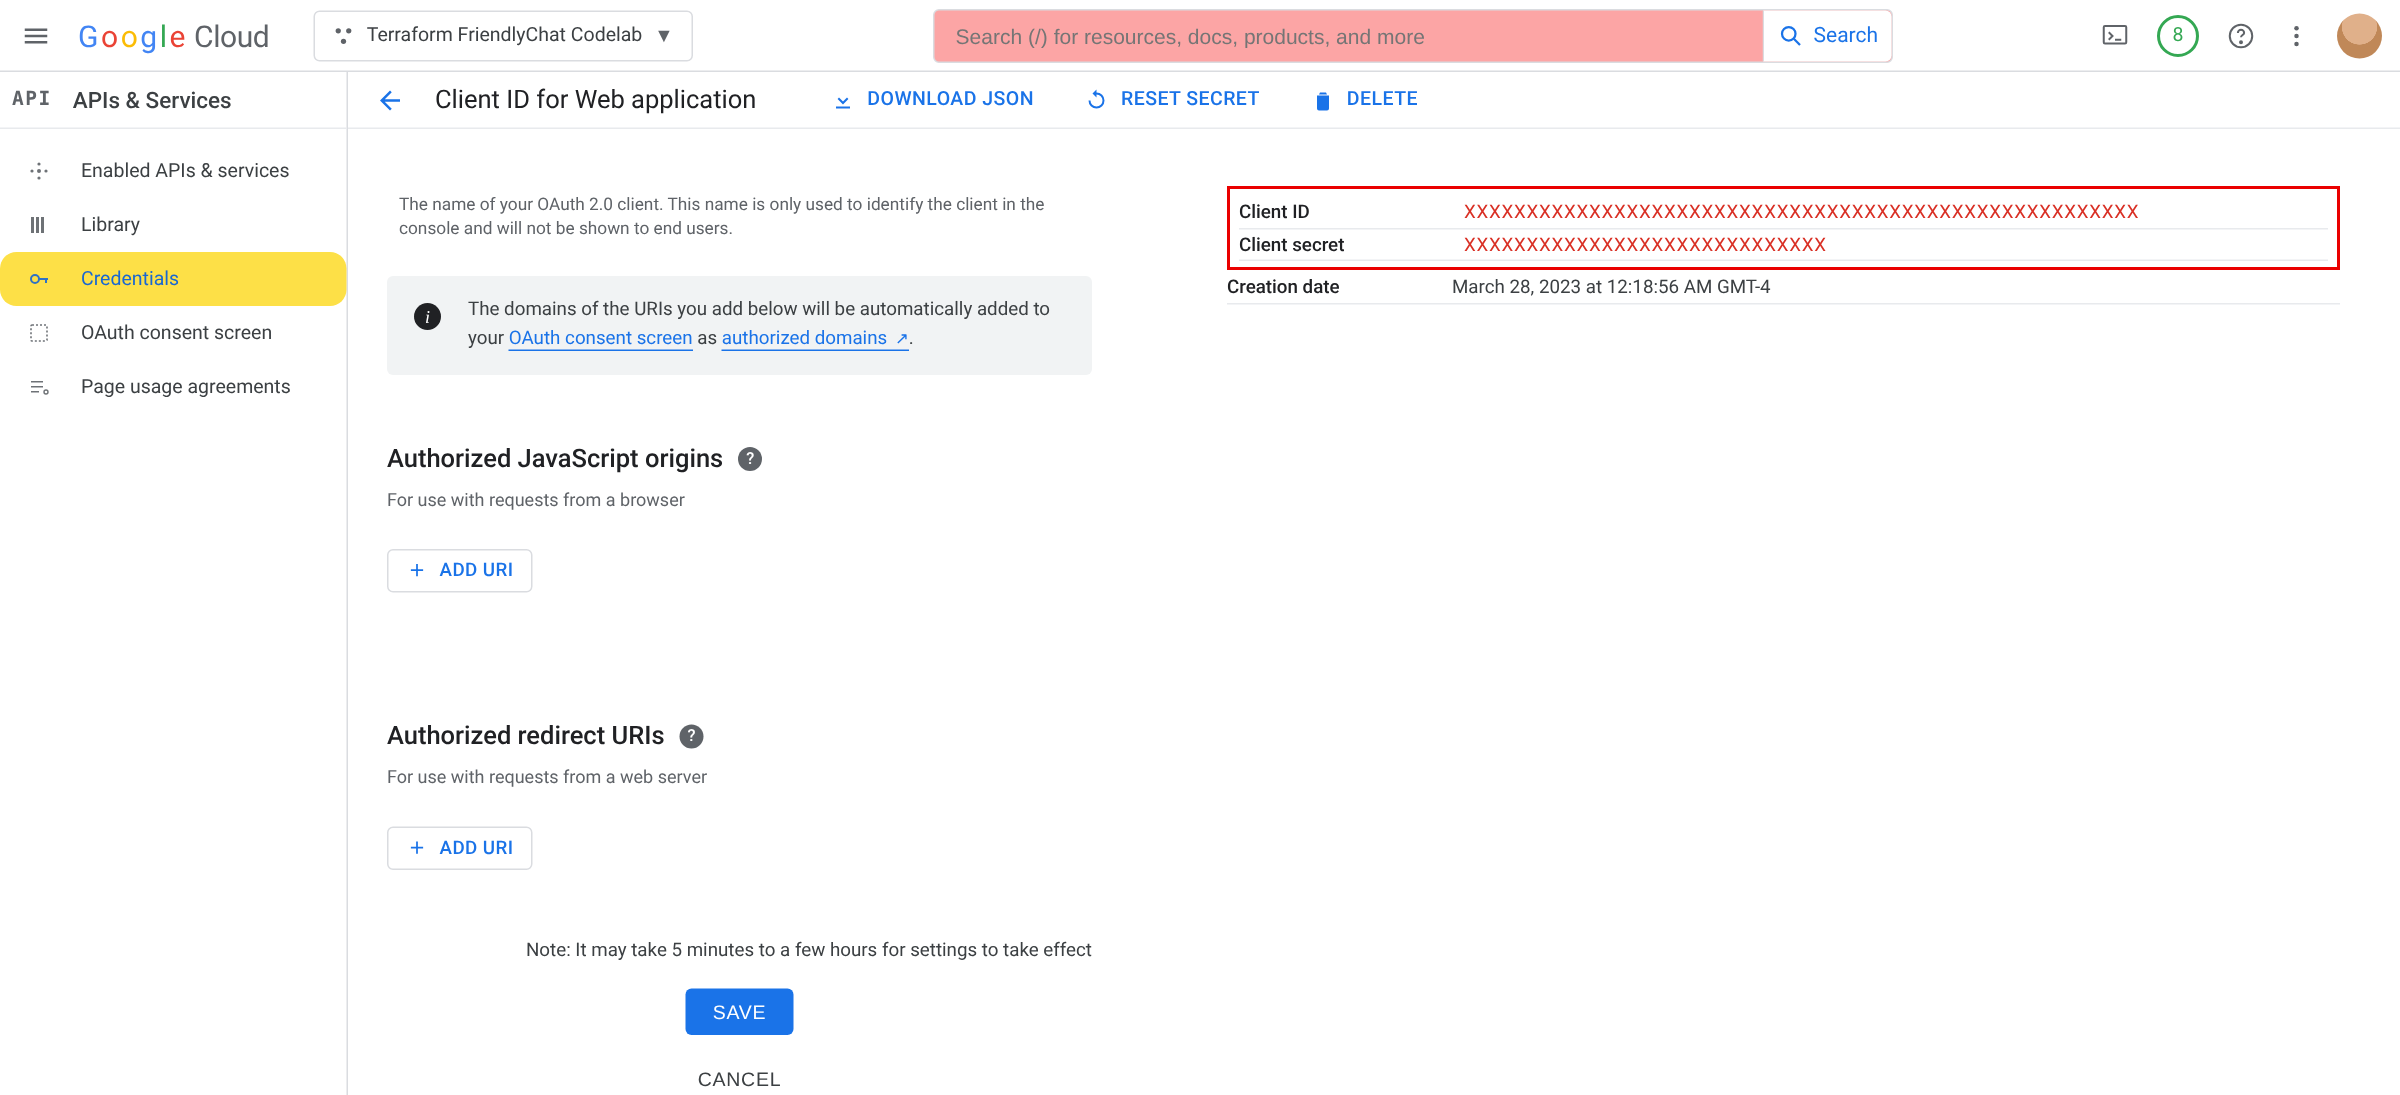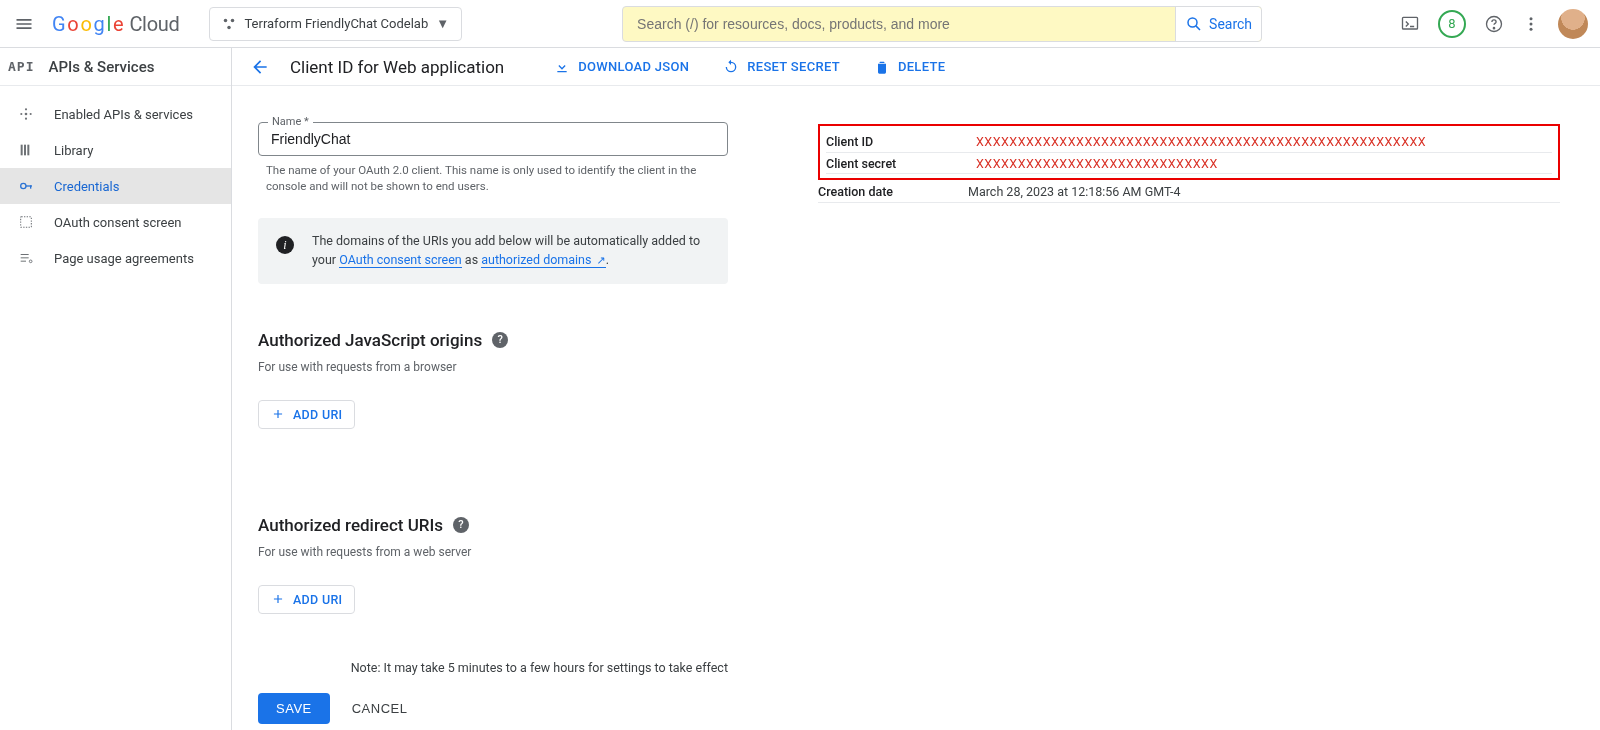--- a/index.html
+++ b/index.html
@@ -9,34 +9,34 @@
 
 .topbar { height: 48px; border-bottom: 1px solid #dadce0; display: flex; align-items: center; padding: 0 12px; gap: 10px; }
 .hamburger { width: 24px; height: 24px; cursor: pointer; display:flex; align-items:center; justify-content:center; color:#5f6368;}
 .logo { font-size: 20px; letter-spacing: -0.3px; margin-left: 6px; display:flex; align-items:center; gap:2px;}
 .logo .g1{color:#4285F4;} .logo .g2{color:#EA4335;} .logo .g3{color:#FBBC05;} .logo .g4{color:#4285F4;} .logo .g5{color:#34A853;} .logo .g6{color:#EA4335;}
 .logo .cloud{color:#5f6368; margin-left:4px; font-weight:400;}
 .project-picker { margin-left: 20px; height: 34px; border:1px solid #dadce0; border-radius:4px; display:flex; align-items:center; padding:0 12px; gap:8px; cursor:pointer; min-width: 250px;}
 .project-picker .picon { width:14px; height:14px; color:#5f6368;}
 .project-picker .plabel { flex:1; color:#3c4043; font-size:13px;}
 .project-picker .parrow { color:#5f6368; }
-.searchbox { margin-left: 150px; flex: 0 0 640px; height:36px; background:#fef9c3; border:1px solid #dadce0; border-radius:4px; display:flex; align-items:center; }
+.searchbox { margin-left: 150px; flex: 0 0 640px; height:36px; background:#fca5a5; border:1px solid #dadce0; border-radius:4px; display:flex; align-items:center; }
 .searchbox input { flex:1; background:transparent; border:none; outline:none; padding:0 14px; font-size:14px; color:#5f6368;}
 .searchbox .sbtn { width:86px; height:100%; border-left:1px solid #dadce0; display:flex; align-items:center; justify-content:center; gap:6px; color:#1a73e8; font-size:14px; cursor:pointer; background:#fff; border-top-right-radius:4px; border-bottom-right-radius:4px;margin-left:44px;}
 .righticons { margin-left:auto; display:flex; align-items:center; gap:18px; color:#5f6368;}
 .righticons .circle8 { width:28px; height:28px; border-radius:50%; border:2px solid #34a853; display:flex; align-items:center; justify-content:center; font-size:13px; color:#34a853;}
 .righticons .avatar { width:30px; height:30px; border-radius:50%; background: radial-gradient(circle at 50% 30%, #e0b08a 0 45%, #c08858 46% 100%); }
 
 
 .main { display:flex; height: calc(100% - 48px); }
 .sidebar { width: 232px; border-right:1px solid #dadce0; padding-top:0; }
 .sidebar .sidehead { height:38px; display:flex; align-items:center; gap:14px; padding:0 8px; font-size:15px; color:#3c4043; border-bottom:1px solid #e8eaed; font-weight:500;}
 .sidebar .sidehead .apiicon { font-family: monospace; font-weight:600; letter-spacing:1px; color:#5f6368; font-size:13px;}
 .navitem { height:36px; display:flex; align-items:center; gap:18px; padding:0 18px; font-size:13px; color:#3c4043; cursor:pointer;}
-.navitem.active { background:#e5e5e5; color:#1967d2;}
+.navitem.active { background:#fde047; color:#1967d2;border-radius:11px;}
 .navitem .nicon { width:18px; text-align:center; color: inherit; opacity:0.9;}
 .navlist { padding-top:10px;}
 
 .content { flex:1; position:relative; overflow:auto;}
 .pagehead { height:38px; border-bottom:1px solid #e8eaed; display:flex; align-items:center; gap:20px; padding:0 18px;}
 .backarr { color:#1a73e8; cursor:pointer; font-size:20px;}
 .pagetitle { font-size:17px; color:#202124;}
 .actionbar { display:flex; align-items:center; gap:34px; margin-left:30px;}
 .actbtn { display:flex; align-items:center; gap:8px; color:#1a73e8; font-size:13px; font-weight:500; cursor:pointer; letter-spacing:0.3px;}
 
@@ -52,21 +52,21 @@
 .infobox a { color:#1a73e8; border-bottom:1px solid #1a73e8;}
 .ext { font-size:11px; margin-left:2px;}
 
 .sect { margin-top:46px;}
 .sect h2 { font-size:17px; font-weight:500; display:flex; align-items:center; gap:10px;}
 .helpq { width:16px; height:16px; border-radius:50%; background:#5f6368; color:#fff; font-size:11px; display:inline-flex; align-items:center; justify-content:center;}
 .sect .sub { font-size:12px; color:#5f6368; margin-top:10px;}
 .adduri { margin-top:26px; display:inline-flex; align-items:center; gap:8px; border:1px solid #dadce0; border-radius:4px; padding:6px 12px; color:#1a73e8; font-size:12.5px; font-weight:500; cursor:pointer; letter-spacing:0.3px;}
 
 .note { margin-top:46px; font-size:12.5px; color:#3c4043;text-align:right;}
-.buttons { margin-top:18px; display:flex; gap:22px; align-items:center;}
+.buttons { margin-top:18px; display:flex; gap:22px; align-items:center;flex-direction:column;}
 .savebtn { background:#1a73e8; color:#fff; border:none; padding:8px 18px; border-radius:4px; font-size:13px; font-weight:500; letter-spacing:0.5px; cursor:pointer;}
 .cancelbtn { background:none; border:none; color:#3c4043; font-size:13px; font-weight:500; letter-spacing:0.5px; cursor:pointer;}
 
 .rightcol { flex:1; padding-right:40px; padding-top: 2px;}
 .credtable { width:100%; }
 .credrow { display:flex; height:22px; align-items:center; border-top:1px solid #e8eaed;}
 .credrow:last-child{ border-bottom:1px solid #e8eaed;}
 .credrow .k { width:150px; font-size:12.5px; color:#202124; font-weight:500;}
 .credrow .v { font-size:12.5px; color:#d93025; letter-spacing:0.5px;}
 .credrow .v.plain { color:#3c4043; letter-spacing:0;}
@@ -228,24 +228,20 @@
               <path d="M6 7h12v13a2 2 0 01-2 2H8a2 2 0 01-2-2zM9 4h6l1 2H8z"></path>
             </svg>
           <span>DELETE</span>
         </div>
       </div>
     </div>
 
     <div class="body leftpad">
 
       <div class="leftcol">
-        <div class="fieldwrap">
-          <span class="fieldlabel">Name *</span>
-          <input class="textinput" value="FriendlyChat" style="">
-        </div>
         <div class="helper">The name of your OAuth 2.0 client. This name is only used to identify the client in the console and will not be shown to end users.</div>
 
         <div class="infobox">
           <span class="iicon">i</span>
           <div>
             <span>The domains of the URIs you add below will be automatically added to your </span><a href="#">OAuth consent screen</a><span> as </span><a href="#"><span>authorized domains</span> <span class="ext">↗</span></a>.
           </div>
         </div>
 
         <div class="sect">

